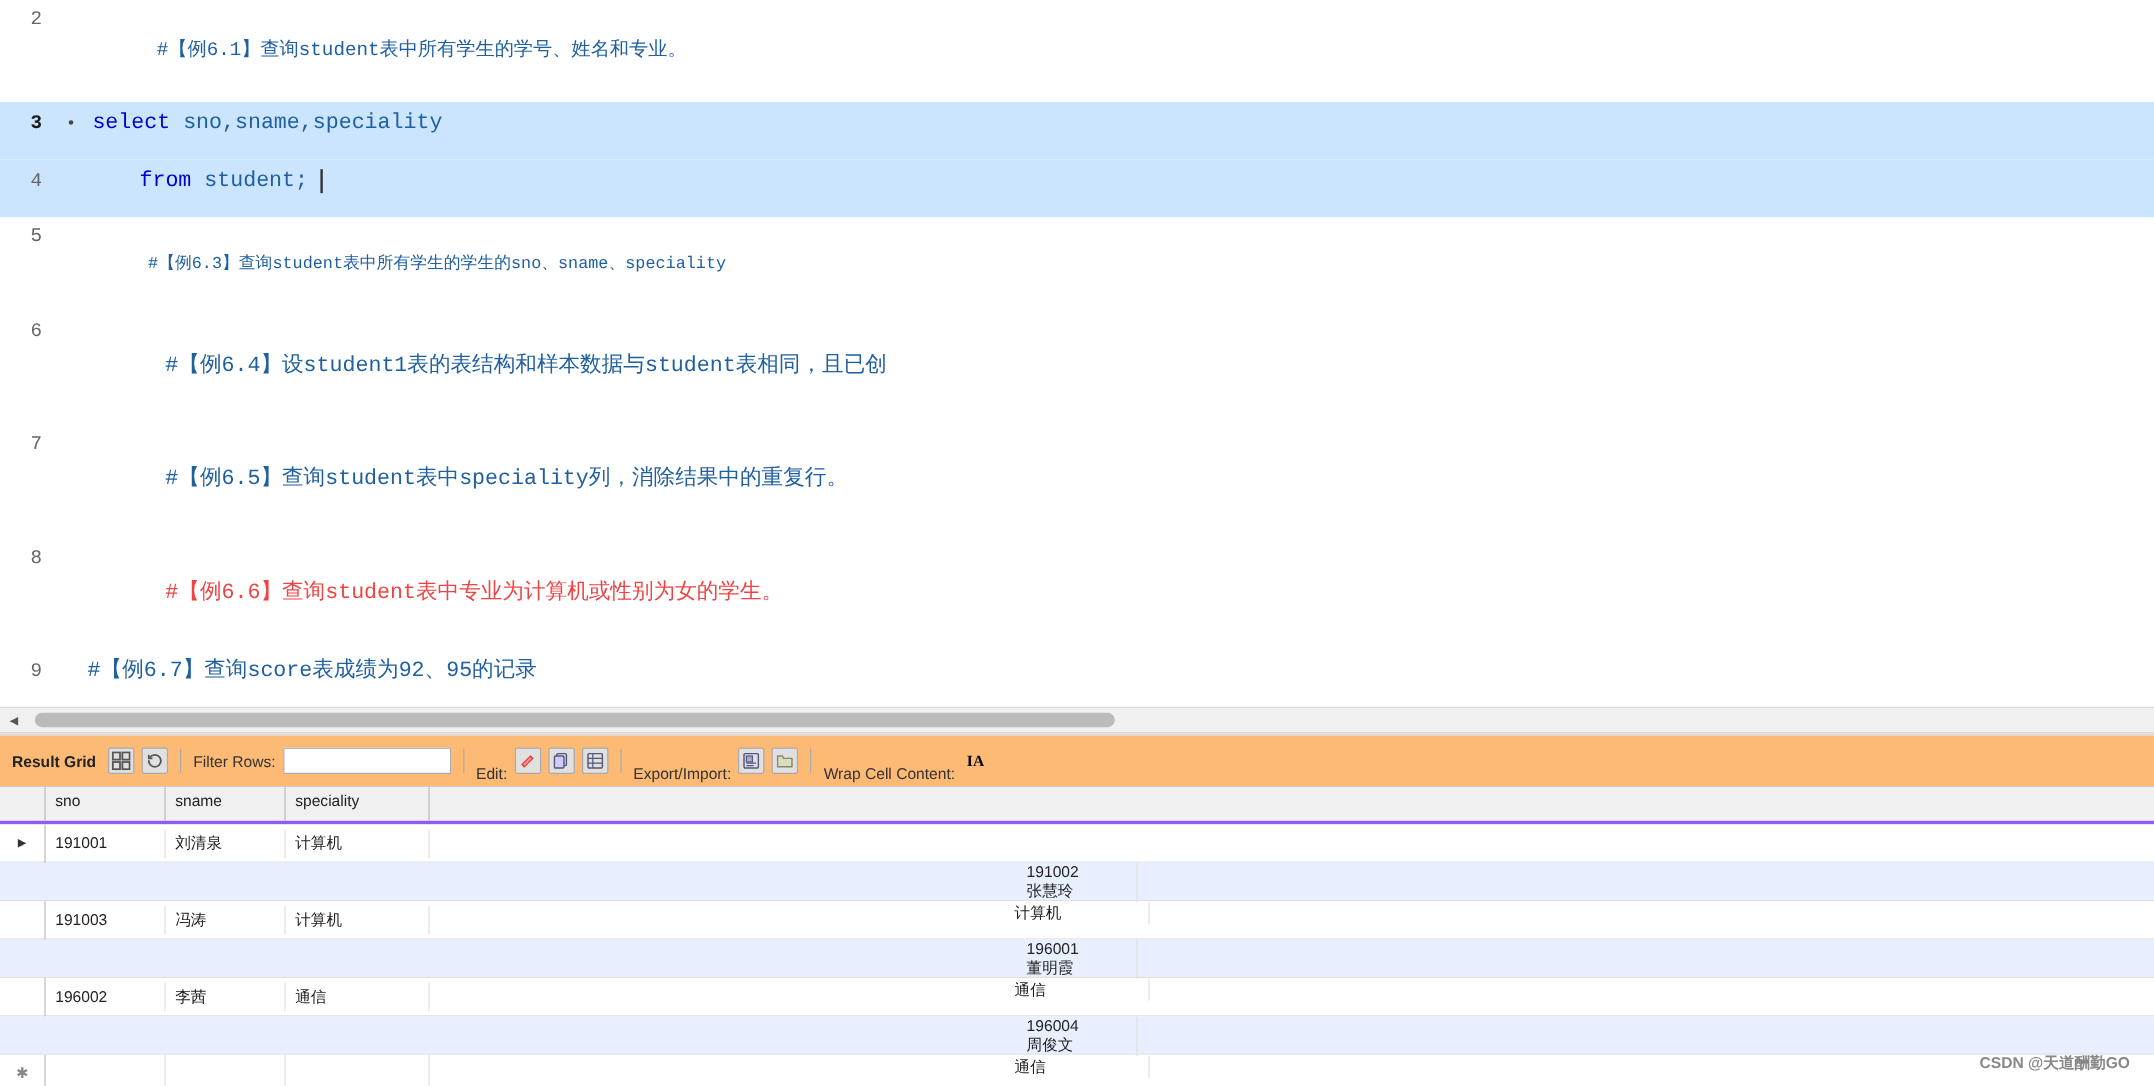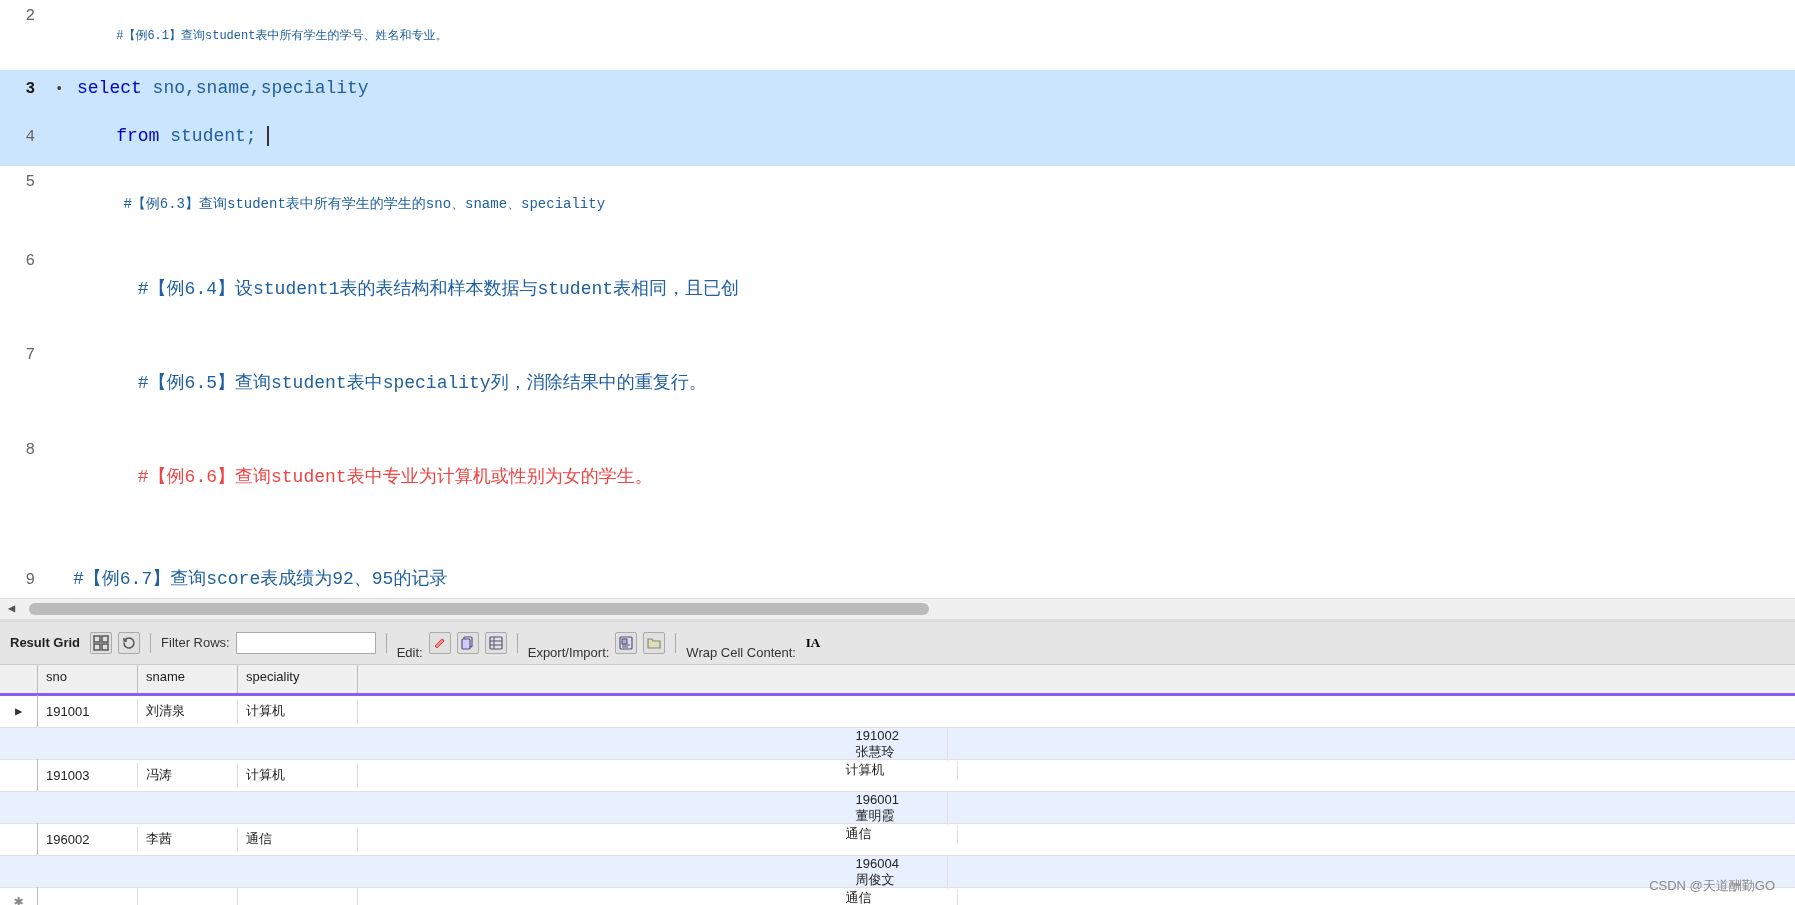--- a/index.html
+++ b/index.html
@@ -90,21 +90,21 @@
       padding: 0 4px;
     }
 
     
     .result-panel {
       background: #f8f8f8;
       border-top: 2px solid #ddd;
     }
 
     .result-toolbar {
-      background: #e5e5e5;
+      background: #fdba74;
       border-bottom: 1px solid #cccccc;
       display: flex;
       align-items: center;
       padding: 21px 10px;
       height: 38px;
       gap: 6px;
     }
 
     .toolbar-label {
       font-family: Arial, sans-serif;
@@ -229,38 +229,38 @@
     }
 
     
     .watermark {
       position: fixed;
       bottom: 10px;
       right: 20px;
       font-family: Arial, sans-serif;
       font-size: 13px;
       color: #888888;
+      font-weight: bold;
     }
 
     
     .partial-text {
       overflow: hidden;
       white-space: nowrap;
-      margin-top: 36px;
     }
   </style>
 </head>
 <body>
 
 <div class="code-editor">
 
   <div class="code-line">
     <span class="line-num">2</span>
     <span class="line-bullet"></span>
-    <span class="code-content" style="color:#2060a0; font-size:12px;">
+    <span class="code-content" style="color:#2060a0; font-size:16px;">
       #【例6.1】查询student表中所有学生的学号、姓名和专业。
     </span>
   </div>
 
   <div class="code-line highlighted">
     <span class="line-num active">3</span>
     <span class="line-bullet" style="color:#444; margin-right:4px;">•</span>
     <span class="code-content" style="font-size:18px;"><span class="kw">select</span> sno,sname,speciality</span>
   </div>
 

